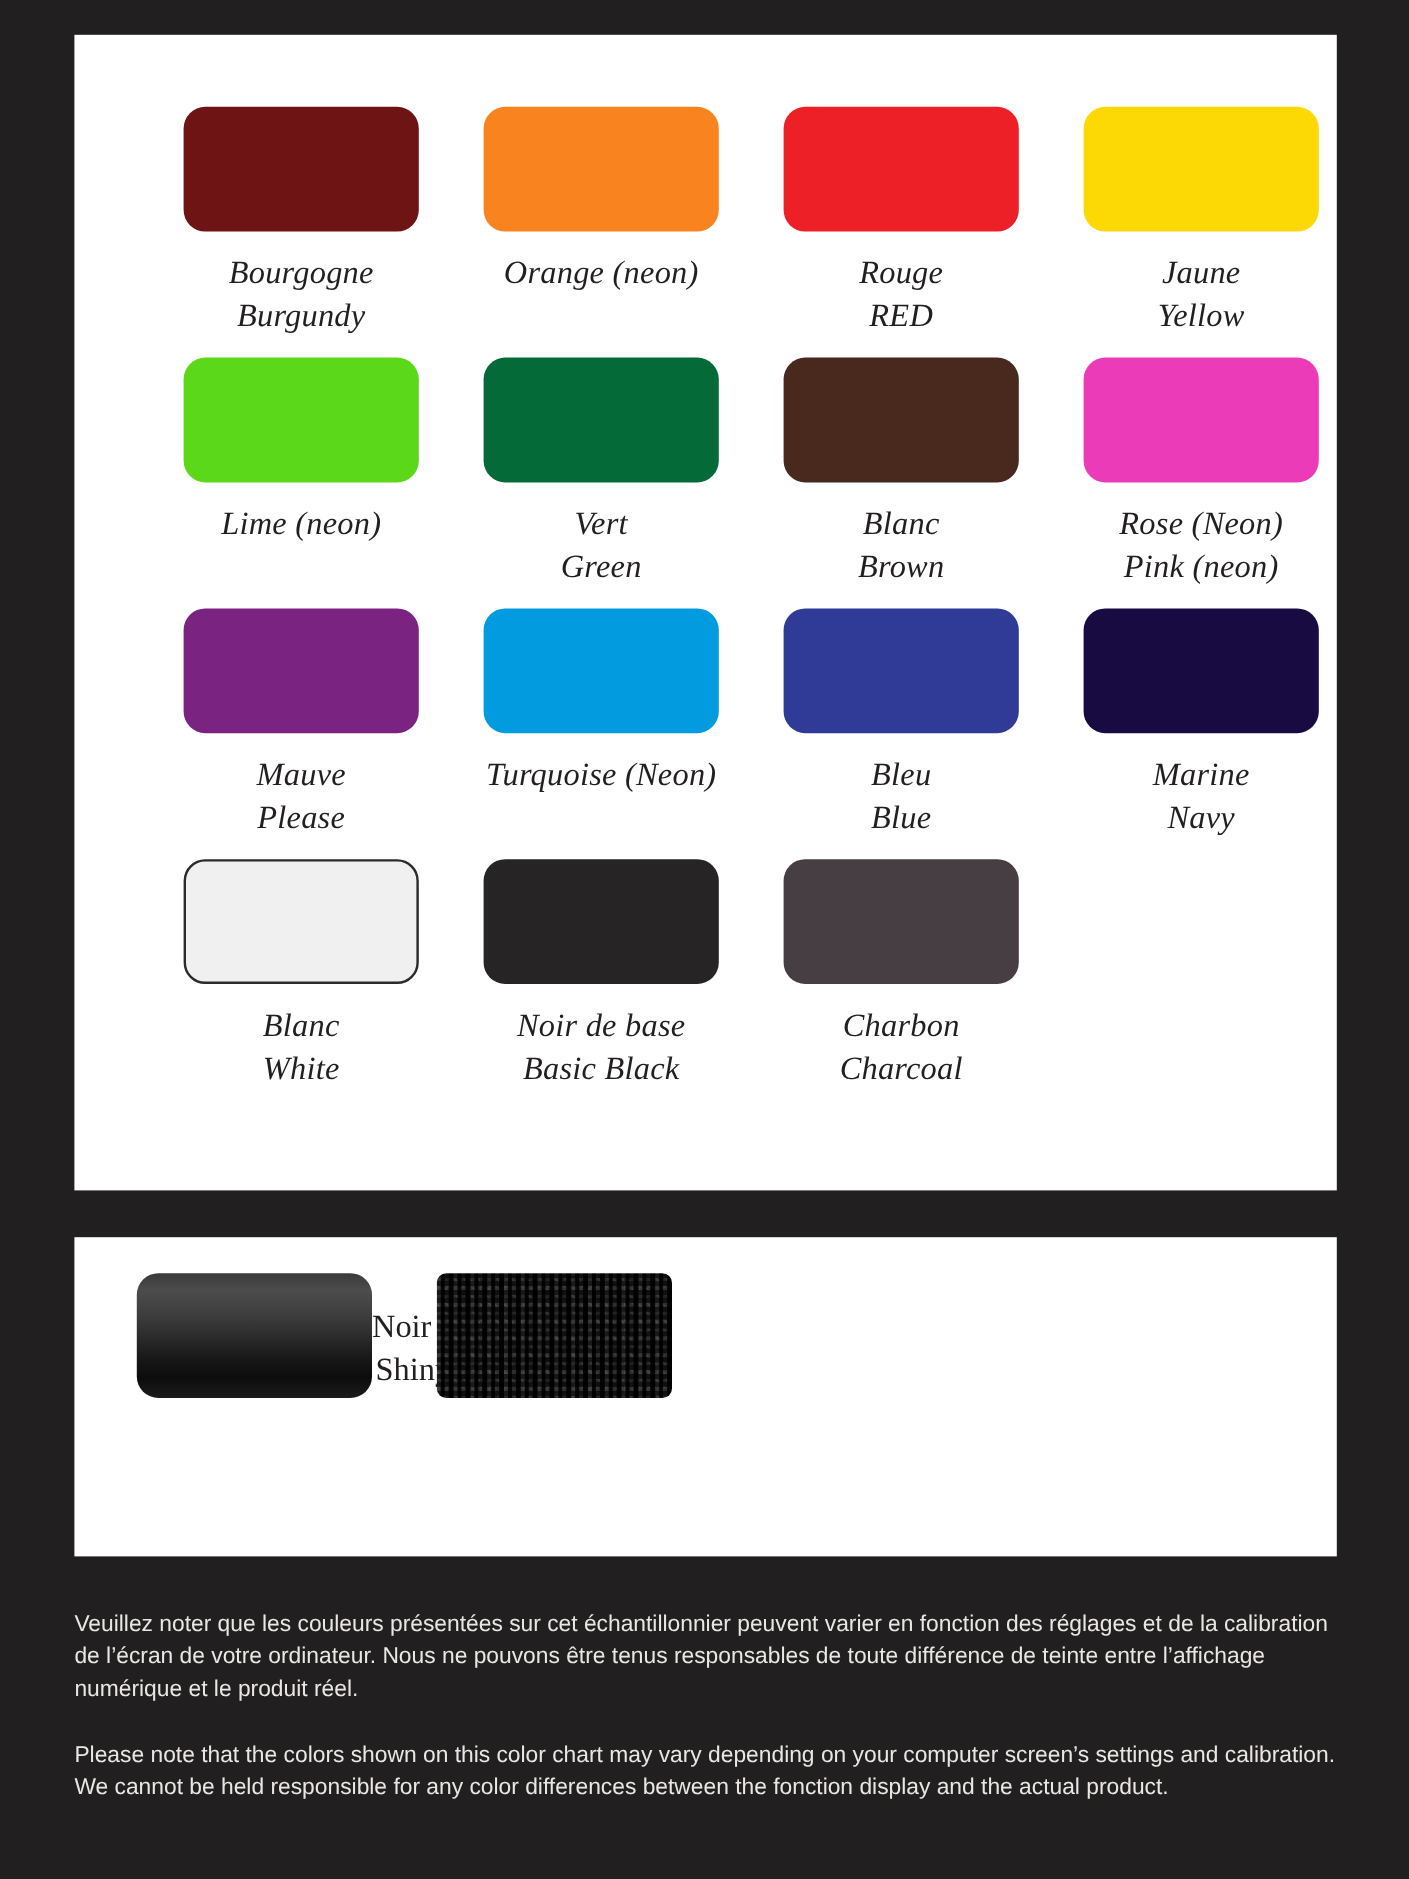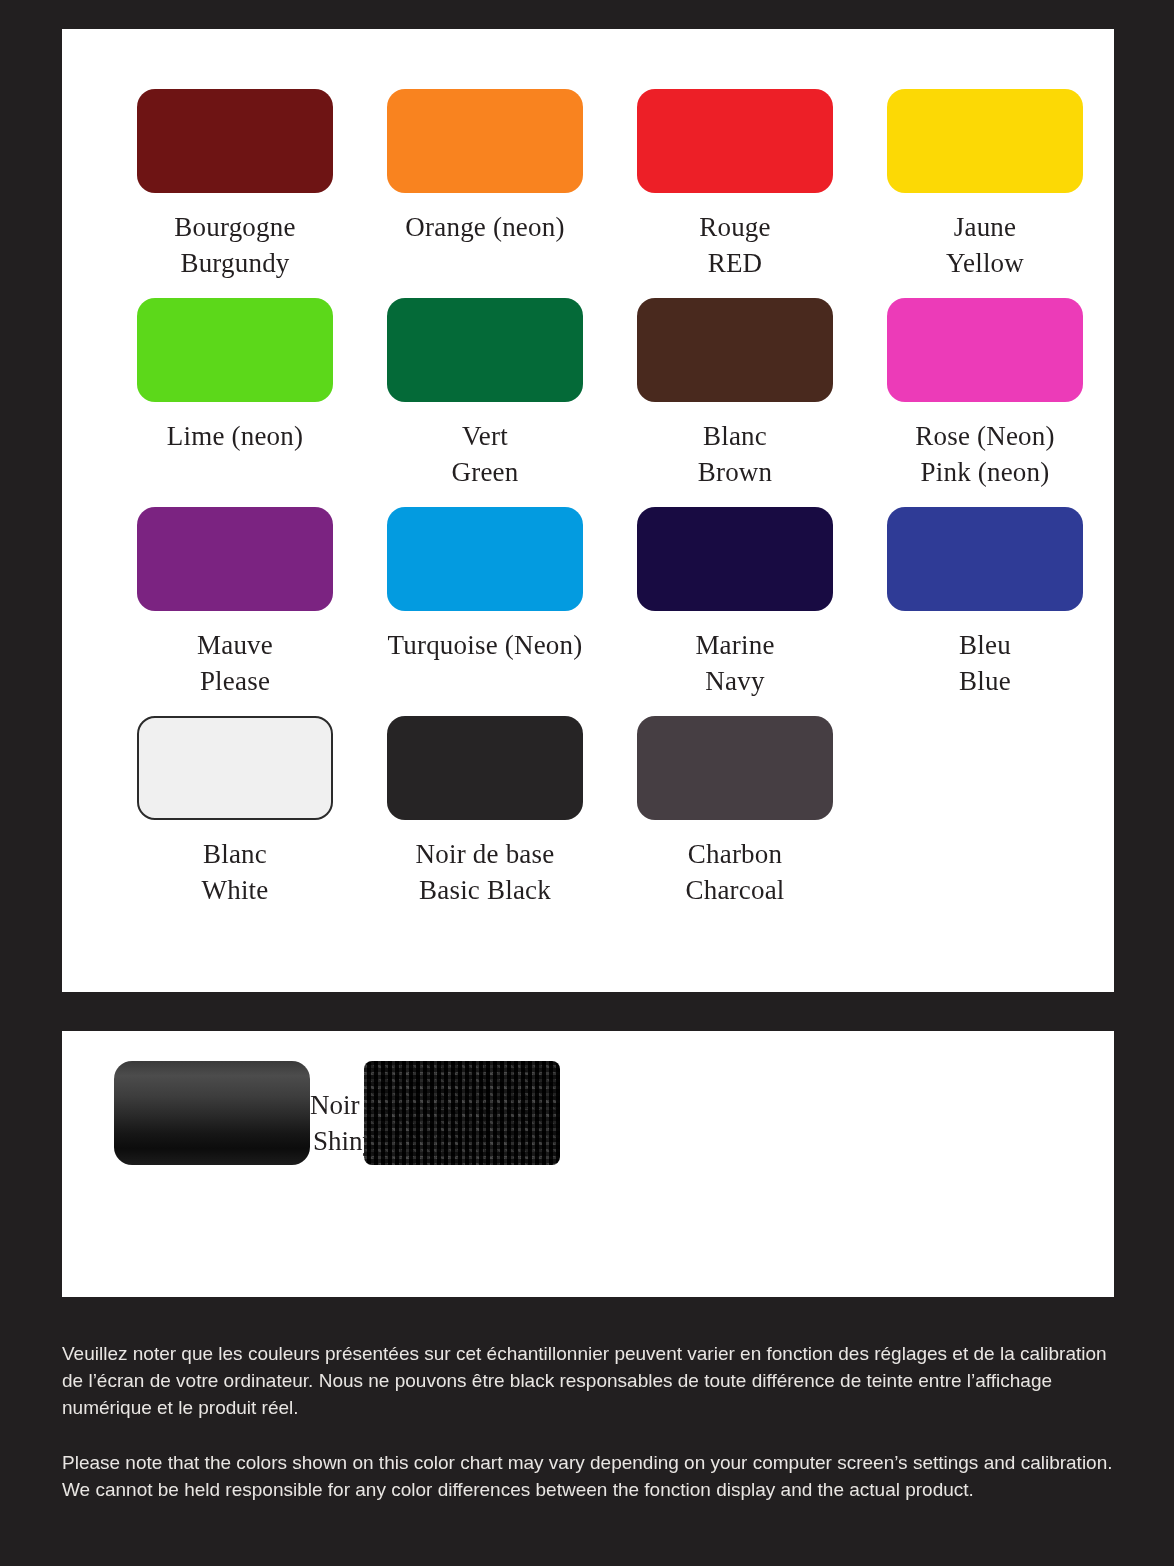--- a/index.html
+++ b/index.html
@@ -35,25 +35,26 @@
   #special-panel {
     left: 62px;
     top: 1031px;
     width: 1052px;
     height: 266px;
   }
 
   
   .swatch-grid {
     position: absolute;
-    left: 48px;
+    left: 64px;
     top: 60px;
     width: 1000px;
     display: flex;
     flex-wrap: wrap;
+    font-style: italic;
   }
 
   .swatch-cell {
     width: 250px;
     height: 209px;
     display: flex;
     flex-direction: column;
     align-items: center;
   }
 
@@ -230,31 +231,31 @@
             <span class="ln">Please</span>
           </div>
         </div>
         <div class="swatch-cell">
           <div class="swatch-chip" style="background: rgb(3, 155, 224);"></div>
           <div class="swatch-label">
             <span class="ln">Turquoise  (Neon)</span>
           </div>
         </div>
         <div class="swatch-cell">
+          <div class="swatch-chip" style="background: rgb(47, 59, 150);"></div>
+          <div class="swatch-label">
+            <span class="ln">Bleu</span>
+            <span class="ln">Blue</span>
+          </div>
+        </div>
+        <div class="swatch-cell">
           <div class="swatch-chip" style="background: rgb(24, 11, 66);"></div>
           <div class="swatch-label">
             <span class="ln">Marine</span>
             <span class="ln">Navy</span>
-          </div>
-        </div>
-        <div class="swatch-cell">
-          <div class="swatch-chip" style="background: rgb(47, 59, 150);"></div>
-          <div class="swatch-label">
-            <span class="ln">Bleu</span>
-            <span class="ln">Blue</span>
           </div>
         </div>
         <div class="swatch-cell">
           <div class="swatch-chip bordered" style="background: rgb(240, 240, 240);"></div>
           <div class="swatch-label">
             <span class="ln">Blanc</span>
             <span class="ln">White</span>
           </div>
         </div>
         <div class="swatch-cell">
@@ -283,17 +284,17 @@
             <span class="ln">Shiny Black</span>
           </div>
         </div>
         <div class="special-cell">
           <div class="special-chip chip-texture"></div>
         </div>
       </div>
   </div>
 
   <div class="disclaimer">
-    <p>Veuillez noter que les couleurs présentées sur cet échantillonnier peuvent varier en fonction des réglages et de la calibration de l’écran de votre ordinateur. Nous ne pouvons être black responsables de toute différence de teinte entre l’affichage numérique et le produit réel.</p>
+    <p>Veuillez noter que les couleurs présentées sur cet échantillonnier peuvent varier en fonction des réglages et de la calibration de l’écran de votre ordinateur. Nous ne pouvons être tenus responsables de toute différence de teinte entre l’affichage numérique et le produit réel.</p>
     <p>Please note that the colors shown on this color chart may vary depending on your computer screen’s settings and calibration. We cannot be held responsible for any color differences between the fonction display and the actual product.</p>
   </div>
 
 </div>
 
 </body></html>

